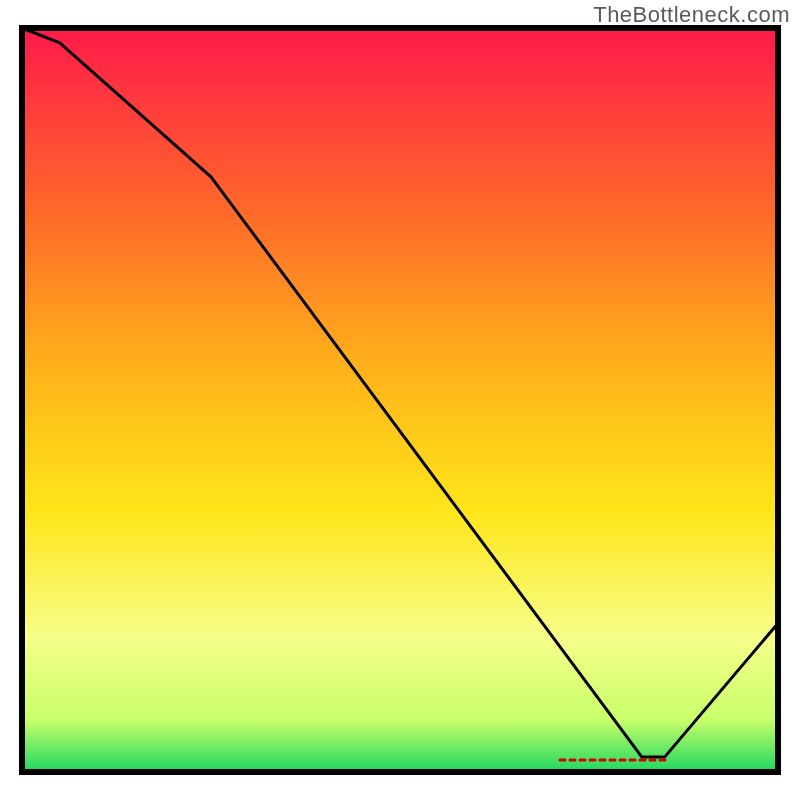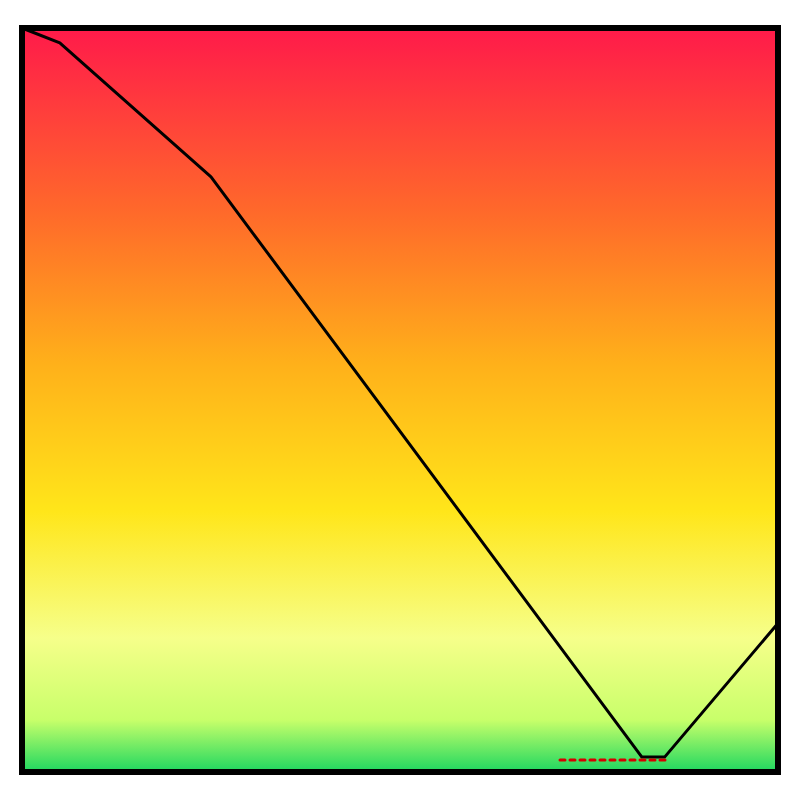--- a/index.html
+++ b/index.html
@@ -67,14 +67,15 @@
       <line x1="630" y1="760" x2="635" y2="760"></line>
       <line x1="640" y1="760" x2="645" y2="760"></line>
       <line x1="650" y1="760" x2="655" y2="760"></line>
       <line x1="660" y1="760" x2="665" y2="760"></line>
     </g>
   </g>
 
   <rect x="22" y="28" width="756" height="744" fill="none" stroke="#000000" stroke-width="6"></rect>
 </svg>
 
+<div class="watermark">TheBottleneck.com</div>
 
 </div>
 
 </body></html>

